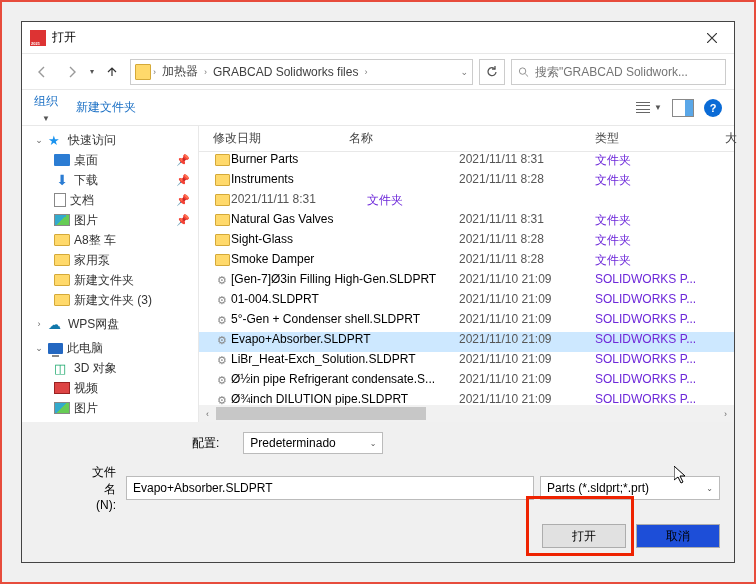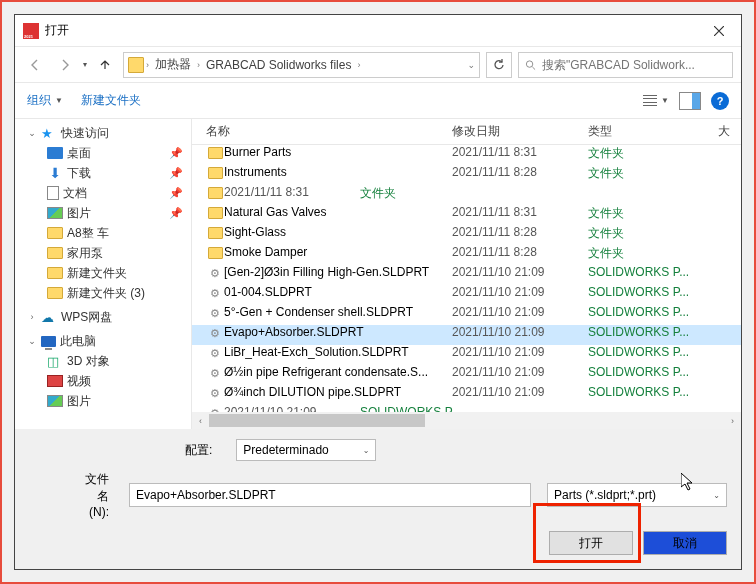--- a/index.html
+++ b/index.html
@@ -1,17 +1,17 @@
 <!DOCTYPE html>
 <html><head>
 <meta charset="utf-8">
 <style>
 * { box-sizing: border-box; margin: 0; padding: 0; font-family: "Microsoft YaHei", "Segoe UI", sans-serif; font-size: 12px; }
 body { background: #555; display: flex; align-items: center; justify-content: center; height: 100vh; }
-.outer-frame { width: 756px; height: 584px; border: 2px solid #e74c3c; background: #f0f0f0; padding: 12px; }
+.outer-frame { width: 756px; height: 584px; border: 2px solid #e74c3c; background: #f0f0f0; padding: 19px; }
 .dialog { width: 100%; height: 100%; background: #fff; border: 1px solid #444; display: flex; flex-direction: column; }
 .titlebar { height: 32px; display: flex; align-items: center; justify-content: space-between; padding: 0 0 0 8px; background: #fff; border-bottom: 1px solid #e8e8e8; }
 .titlebar-left { display: flex; align-items: center; gap: 6px; }
 .app-icon { width: 16px; height: 16px; background: #d33; display: flex; align-items: center; justify-content: flex-end; font-size: 5px; color: #fff; position: relative; }
 .app-icon::after { content: "2021"; position: absolute; bottom: 0px; left: 1px; font-size: 4px; font-weight: bold; }
 .title-text { font-size: 12px; }
 .close-btn { width: 44px; height: 32px; display: flex; align-items: center; justify-content: center; cursor: default; }
 .close-btn svg { width: 10px; height: 10px; }
 .nav-row { height: 36px; display: flex; align-items: center; gap: 6px; padding: 0 8px; background: #fff; border-bottom: 1px solid #e8e8e8; }
 .nav-arrow { width: 24px; height: 24px; display: flex; align-items: center; justify-content: center; color: #999; }
@@ -19,21 +19,21 @@
 .nav-arrow svg { width: 14px; height: 14px; }
 .breadcrumb { flex: 1; height: 26px; border: 1px solid #ccc; display: flex; align-items: center; padding: 0 4px; gap: 2px; min-width: 0; }
 .bc-folder-icon { width: 16px; height: 16px; background: #ffd96b; border: 1px solid #d4a939; border-radius: 1px; flex-shrink: 0; }
 .bc-seg { padding: 0 4px; color: #404040; white-space: nowrap; }
 .bc-chev { color: #777; font-size: 9px; }
 .refresh-btn { width: 26px; height: 26px; border: 1px solid #ccc; display: flex; align-items: center; justify-content: center; color: #555; }
 .search-box { width: 215px; height: 26px; border: 1px solid #ccc; display: flex; align-items: center; padding: 0 6px; gap: 6px; color: #888; overflow: hidden; }
 .search-box input { border: none; outline: none; width: 100%; color: #333; }
 .toolbar-row { height: 36px; display: flex; align-items: center; justify-content: space-between; padding: 0 12px; background: #fff; border-bottom: 1px solid #e8e8e8; }
 .toolbar-left { display: flex; gap: 18px; align-items: center; color: #1a6fc4; }
-.dd { display: flex; align-items: center; gap: 4px; }
+.dd { display: flex; align-items: center; gap: 4px; flex-direction: column; }
 .dd-caret { font-size: 8px; color: #555; }
 .toolbar-right { display: flex; align-items: center; gap: 10px; }
 .view-opts { display: flex; align-items: center; gap: 4px; color: #555; }
 .lines-icon { width: 14px; height: 12px; display: flex; flex-direction: column; justify-content: space-between; }
 .lines-icon div { height: 1px; background: #666; }
 .help-icon { width: 18px; height: 18px; background: #0a6bd6; border-radius: 50%; color: #fff; display: flex; align-items: center; justify-content: center; font-size: 11px; font-weight: bold; }
 .content-row { flex: 1; display: flex; min-height: 0; }
 .sidebar { width: 176px; overflow-y: auto; padding: 4px 0 4px 6px; }
 .tree-group { margin-bottom: 4px; }
 .tree-node { display: flex; align-items: center; gap: 4px; height: 20px; padding-left: 6px; }
@@ -61,31 +61,31 @@
 .col-type { width: 130px; }
 .col-size { width: 38px; }
 .file-list { flex: 1; overflow-y: auto; overflow-x: auto; }
 .file-row { height: 20px; display: flex; align-items: flex-start; padding-left: 14px; }
 .file-row.selected { background: #cde8ff; }
 .f-icon { width: 18px; height: 16px; flex-shrink: 0; display: flex; align-items: center; justify-content: center; }
 .f-icon.folder div { width: 15px; height: 12px; background: #ffd96b; border: 1px solid #d4a939; border-radius: 1px; }
 .f-icon.part { color: #888; font-size: 11px; }
 .f-name { width: 228px; white-space: nowrap; overflow: hidden; text-overflow: ellipsis; padding-right: 6px; }
 .f-date { width: 136px; color: #555; }
-.f-type { width: 130px; color: #15803d; white-space: nowrap; overflow: hidden; text-overflow: ellipsis; }
+.f-type { width: 130px; color: #6d28d9; white-space: nowrap; overflow: hidden; text-overflow: ellipsis; }
 .hscroll { height: 17px; background: #f1f1f1; display: flex; align-items: center; }
 .hscroll-chev { width: 17px; height: 17px; display: flex; align-items: center; justify-content: center; color: #666; font-size: 9px; }
 .hscroll-track { flex: 1; height: 17px; position: relative; }
 .hscroll-thumb { position: absolute; top: 2px; left: 0; height: 13px; width: 42%; background: #c7c7c7; }
 .bottom-area { background: #f0f0f0; padding: 10px 14px 14px; display: flex; flex-direction: column; gap: 10px; position: relative; }
 .cfg-row { display: flex; align-items: center; gap: 24px; padding-left: 156px; }
 .cfg-lbl { }
 .combo { height: 22px; border: 1px solid #bbb; background: #fff; display: flex; align-items: center; justify-content: space-between; padding: 0 6px; min-width: 140px; }
 .combo-caret { font-size: 8px; color: #555; }
-.fname-row { display: flex; align-items: center; gap: 16px; }
+.fname-row { display: flex; align-items: center; gap: 6px; }
 .fname-lbl { width: 80px; text-align: right; margin-right: 4px; padding-left: 50px;}
 .fname-input { flex: 1; height: 24px; border: 1px solid #bbb; background: #fff; padding: 0 6px; }
 .ftype-combo { width: 180px; height: 24px; border: 1px solid #bbb; background: #fff; display: flex; align-items: center; justify-content: space-between; padding: 0 6px; }
 .btn-row { display: flex; justify-content: flex-end; gap: 10px; margin-top: 2px; }
 .dlg-btn { width: 84px; height: 24px; border: 1px solid #adadad; background: #1d4ed8; display: flex; align-items: center; justify-content: center; }
 .dlg-btn.primary { background: #e1e1e1; }
 .red-highlight { position: absolute; border: 3px solid #e20; pointer-events: none; }
 .cursor-arrow { position: absolute; width: 16px; height: 20px; pointer-events: none; }
 </style>
 </head>
@@ -239,22 +239,22 @@
             </div>
         <div class="tree-node child">
               <span class="tree-icon ic-img"></span>
               <span class="tree-label">图片</span>
             </div>
       </div>
     </div>
 
     <div class="file-area">
       <div class="col-headers">
+        <div class="col col-date">修改日期</div>
         <div class="col col-name">名称</div>
-        <div class="col col-date">修改日期</div>
         <div class="col col-type">类型</div>
         <div class="col col-size">大</div>
       </div>
       <div class="file-list" id="file-list">
             <div class="file-row">
               <div class="f-icon folder">
                 <div></div>
               </div>
               <div class="f-name">Burner Parts</div>
               <div class="f-date">2021/11/11 8:31</div>
@@ -294,21 +294,21 @@
             <div class="file-row">
               <div class="f-icon folder">
                 <div></div>
               </div>
               <div class="f-name">Smoke Damper</div>
               <div class="f-date">2021/11/11 8:28</div>
               <div class="f-type">文件夹</div>
             </div>
             <div class="file-row">
               <div class="f-icon part">⚙</div>
-              <div class="f-name">[Gen-2]Ø3in Filling High-Gen.SLDPRT</div>
+              <div class="f-name">[Gen-7]Ø3in Filling High-Gen.SLDPRT</div>
               <div class="f-date">2021/11/10 21:09</div>
               <div class="f-type">SOLIDWORKS P...</div>
             </div>
             <div class="file-row">
               <div class="f-icon part">⚙</div>
               <div class="f-name">01-004.SLDPRT</div>
               <div class="f-date">2021/11/10 21:09</div>
               <div class="f-type">SOLIDWORKS P...</div>
             </div>
             <div class="file-row">

